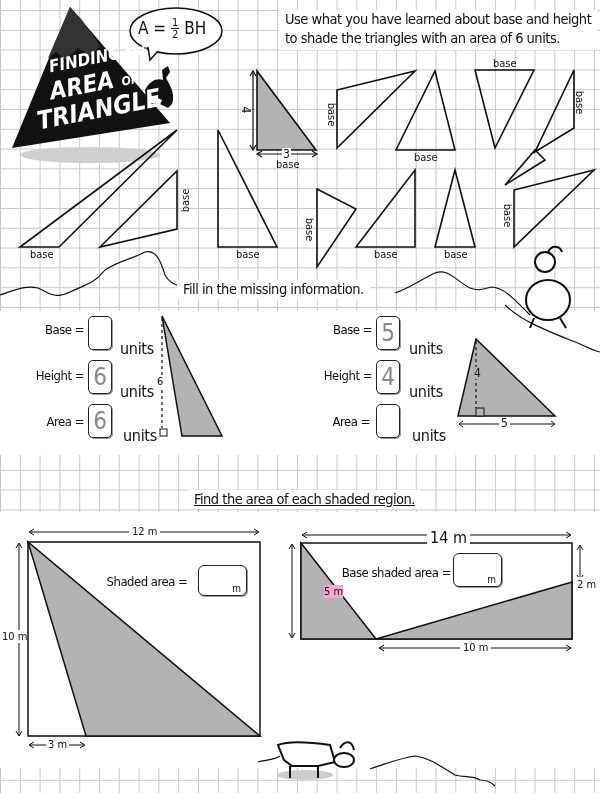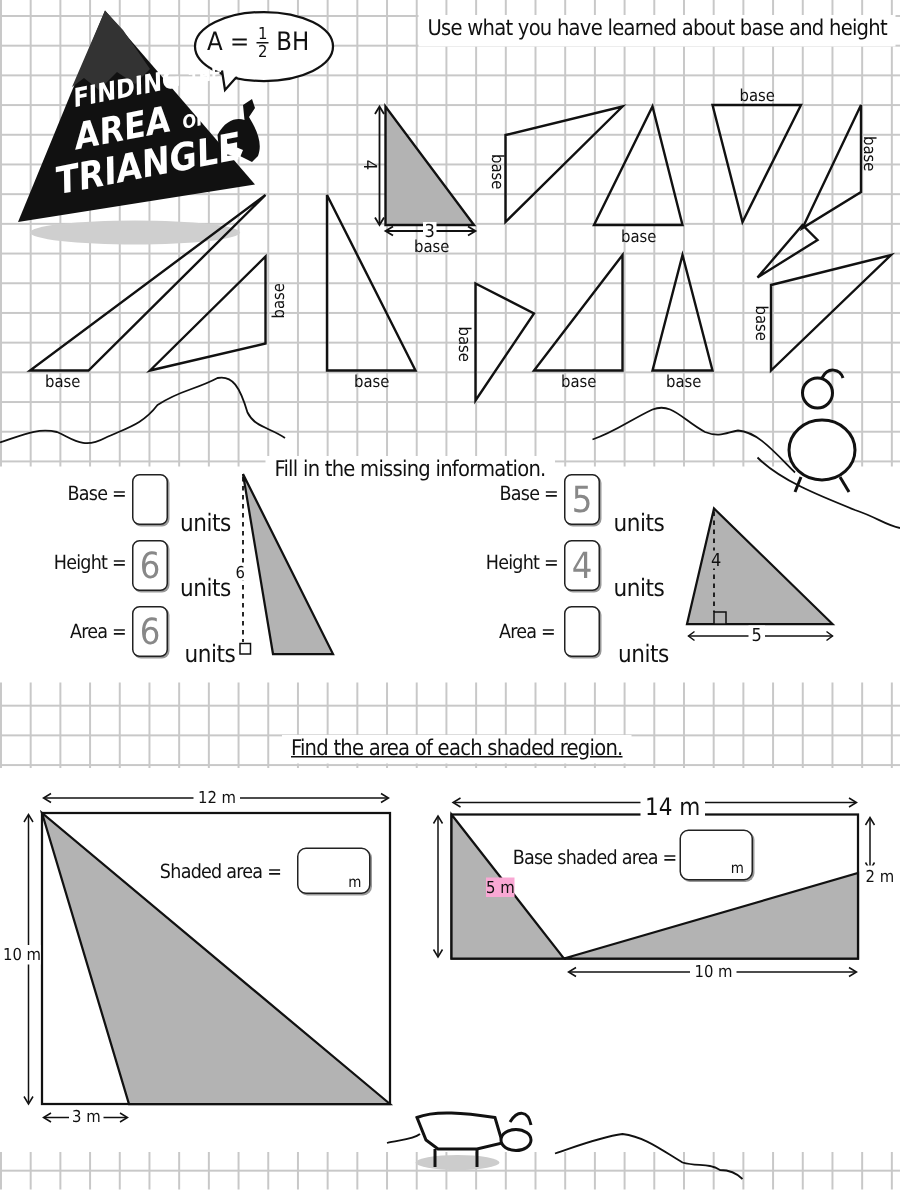--- a/index.html
+++ b/index.html
@@ -154,39 +154,40 @@
   <span>A =</span>
   <span style="display:inline-block;vertical-align:middle;text-align:center;font-size:11px;line-height:11px;">
     <span style="display:block;border-bottom:1px solid #111;padding:0 1px;">1</span>
     <span style="display:block">2</span>
   </span>
   <span>BH</span>
 </div>
 
 <div class="instr" style="left:279px;top:10px;padding:0 6px 2px 6px;">
   <div>Use what you have learned about base and height</div>
+  <div>to shade the triangles with an area of 6 units.</div>
 </div>
 
 <div class="abs txt" style="left:243px;top:103px;font-size:12px;transform:rotate(90deg);">4</div>
 <div class="abs txt" style="left:282px;top:148px;font-size:12px;background:#fff;padding:0 1px;line-height:12px;">3</div>
 <div class="abs txt" style="left:276px;top:158px;font-size:11px;">base</div>
 
 <div class="abs txt" style="left:320px;top:108px;font-size:11px;transform:rotate(90deg);">base</div>
 <div class="abs txt" style="left:414px;top:151px;font-size:11px;">base</div>
 <div class="abs txt" style="left:493px;top:57px;font-size:11px;">base</div>
 <div class="abs txt" style="left:568px;top:96px;font-size:11px;transform:rotate(90deg);">base</div>
 <div class="abs txt" style="left:30px;top:248px;font-size:11px;">base</div>
 <div class="abs txt" style="left:174px;top:194px;font-size:11px;transform:rotate(-90deg);">base</div>
 <div class="abs txt" style="left:236px;top:248px;font-size:11px;">base</div>
 <div class="abs txt" style="left:298px;top:223px;font-size:11px;transform:rotate(90deg);">base</div>
 <div class="abs txt" style="left:374px;top:248px;font-size:11px;">base</div>
 <div class="abs txt" style="left:444px;top:248px;font-size:11px;">base</div>
 <div class="abs txt" style="left:496px;top:209px;font-size:11px;transform:rotate(90deg);">base</div>
 
-<div class="instr" style="left:177px;top:304px;">Fill in the missing information.</div>
+<div class="instr" style="left:177px;top:280px;">Fill in the missing information.</div>
 
 <div class="lbl" style="left:10px;top:322px;width:74px;">Base =</div>
 <div class="box" style="left:88px;top:316px;"></div>
 <div class="units" style="left:120px;top:339px;">units</div>
 
 <div class="lbl" style="left:10px;top:368px;width:74px;">Height =</div>
 <div class="box" style="left:88px;top:360px;">6</div>
 <div class="units" style="left:120px;top:382px;">units</div>
 
 <div class="lbl" style="left:10px;top:414px;width:74px;">Area =</div>

